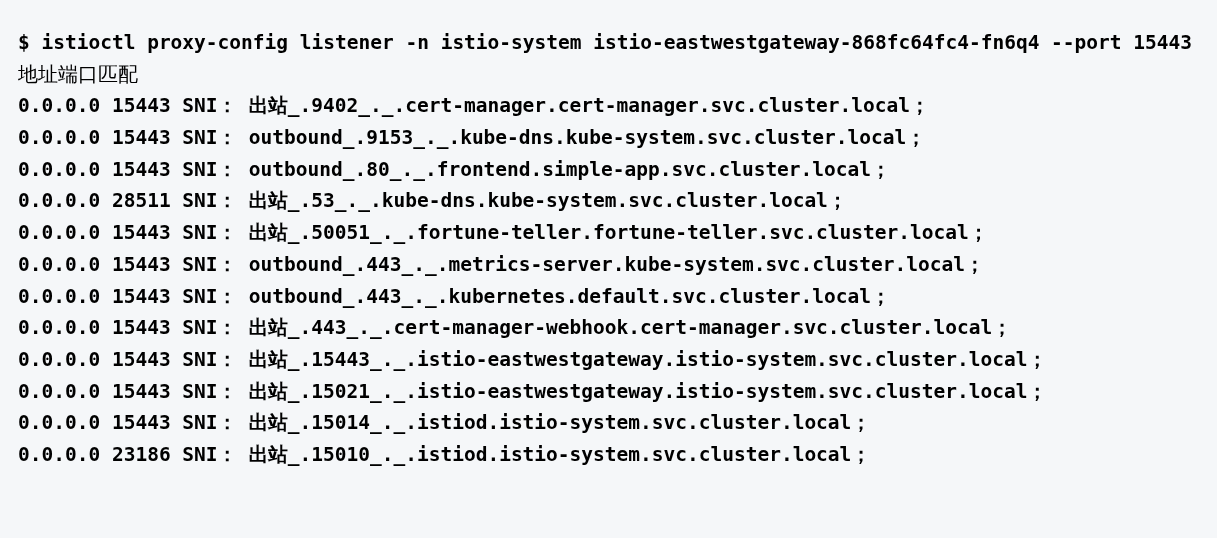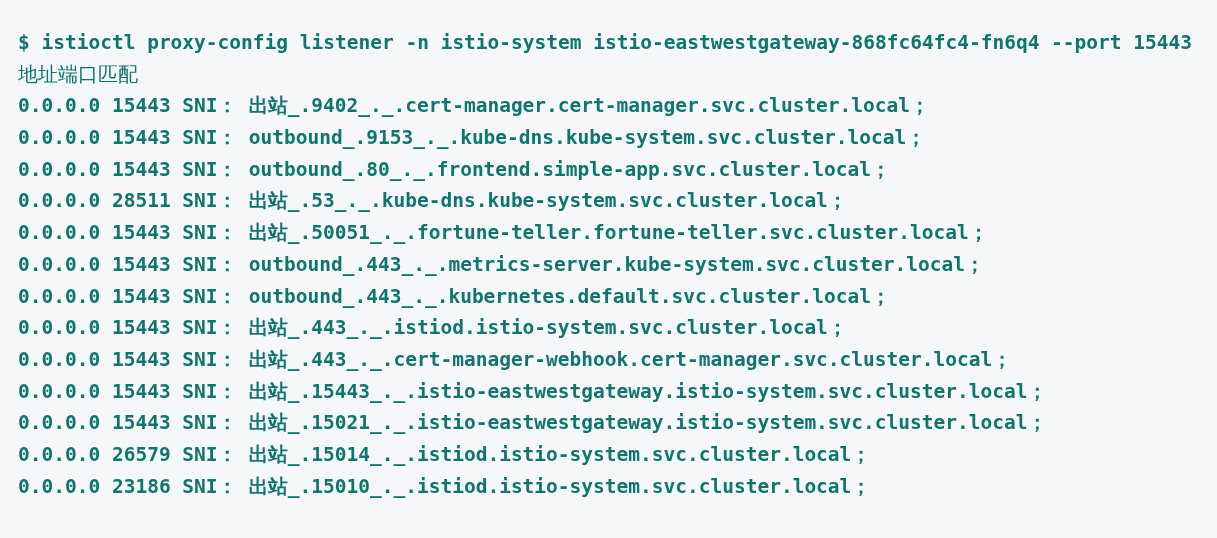--- a/index.html
+++ b/index.html
@@ -11,21 +11,21 @@
   }
   .code-block {
     width: 1217px;
     height: 538px;
     background: #f5f7f9;
     padding: 27px 10px 9px 18px;
     font-family: "DejaVu Sans Mono", "Liberation Mono", monospace;
     font-size: 19.5px;
     font-weight: 700;
     line-height: 31.7px;
-    color: #0f766e;
+    color: #000000;
   }
   .line {
     white-space: pre;
     height: 31.7px;
   }
   .line.cjk-header {
     font-family: Liberation Serif, serif;
     font-weight: 400;
     font-size: 20px;
   }
@@ -36,19 +36,18 @@
 <div class="code-block">
   <div class="line">$ istioctl proxy-config listener -n istio-system istio-eastwestgateway-868fc64fc4-fn6q4 --port 15443</div>
   <div class="line cjk-header">地址端口匹配</div>
   <div class="line">0.0.0.0 15443 SNI： 出站_.9402_._.cert-manager.cert-manager.svc.cluster.local；</div>
   <div class="line">0.0.0.0 15443 SNI： outbound_.9153_._.kube-dns.kube-system.svc.cluster.local；</div>
   <div class="line">0.0.0.0 15443 SNI： outbound_.80_._.frontend.simple-app.svc.cluster.local；</div>
   <div class="line">0.0.0.0 28511 SNI： 出站_.53_._.kube-dns.kube-system.svc.cluster.local；</div>
   <div class="line">0.0.0.0 15443 SNI： 出站_.50051_._.fortune-teller.fortune-teller.svc.cluster.local；</div>
   <div class="line">0.0.0.0 15443 SNI： outbound_.443_._.metrics-server.kube-system.svc.cluster.local；</div>
   <div class="line">0.0.0.0 15443 SNI： outbound_.443_._.kubernetes.default.svc.cluster.local；</div>
-  <div class="line">0.0.0.0 15443 SNI： 出站_.443_._.istiod.istio-system.svc.cluster.local；</div>
   <div class="line">0.0.0.0 15443 SNI： 出站_.443_._.cert-manager-webhook.cert-manager.svc.cluster.local；</div>
   <div class="line">0.0.0.0 15443 SNI： 出站_.15443_._.istio-eastwestgateway.istio-system.svc.cluster.local；</div>
   <div class="line">0.0.0.0 15443 SNI： 出站_.15021_._.istio-eastwestgateway.istio-system.svc.cluster.local；</div>
-  <div class="line">0.0.0.0 26579 SNI： 出站_.15014_._.istiod.istio-system.svc.cluster.local；</div>
+  <div class="line">0.0.0.0 15443 SNI： 出站_.15014_._.istiod.istio-system.svc.cluster.local；</div>
   <div class="line">0.0.0.0 23186 SNI： 出站_.15010_._.istiod.istio-system.svc.cluster.local；</div>
 </div>
 
 </body></html>

